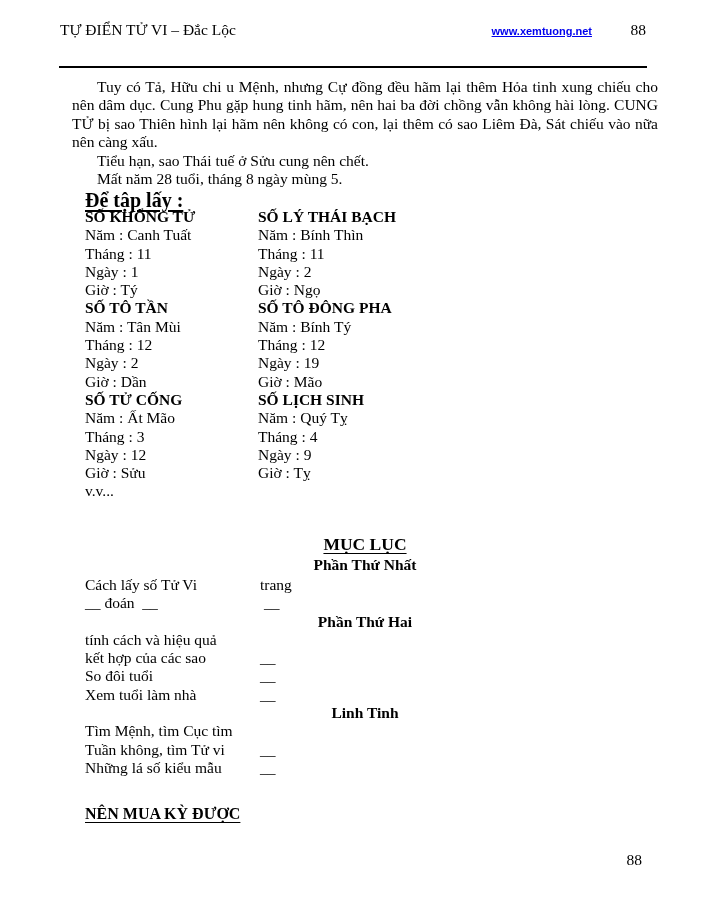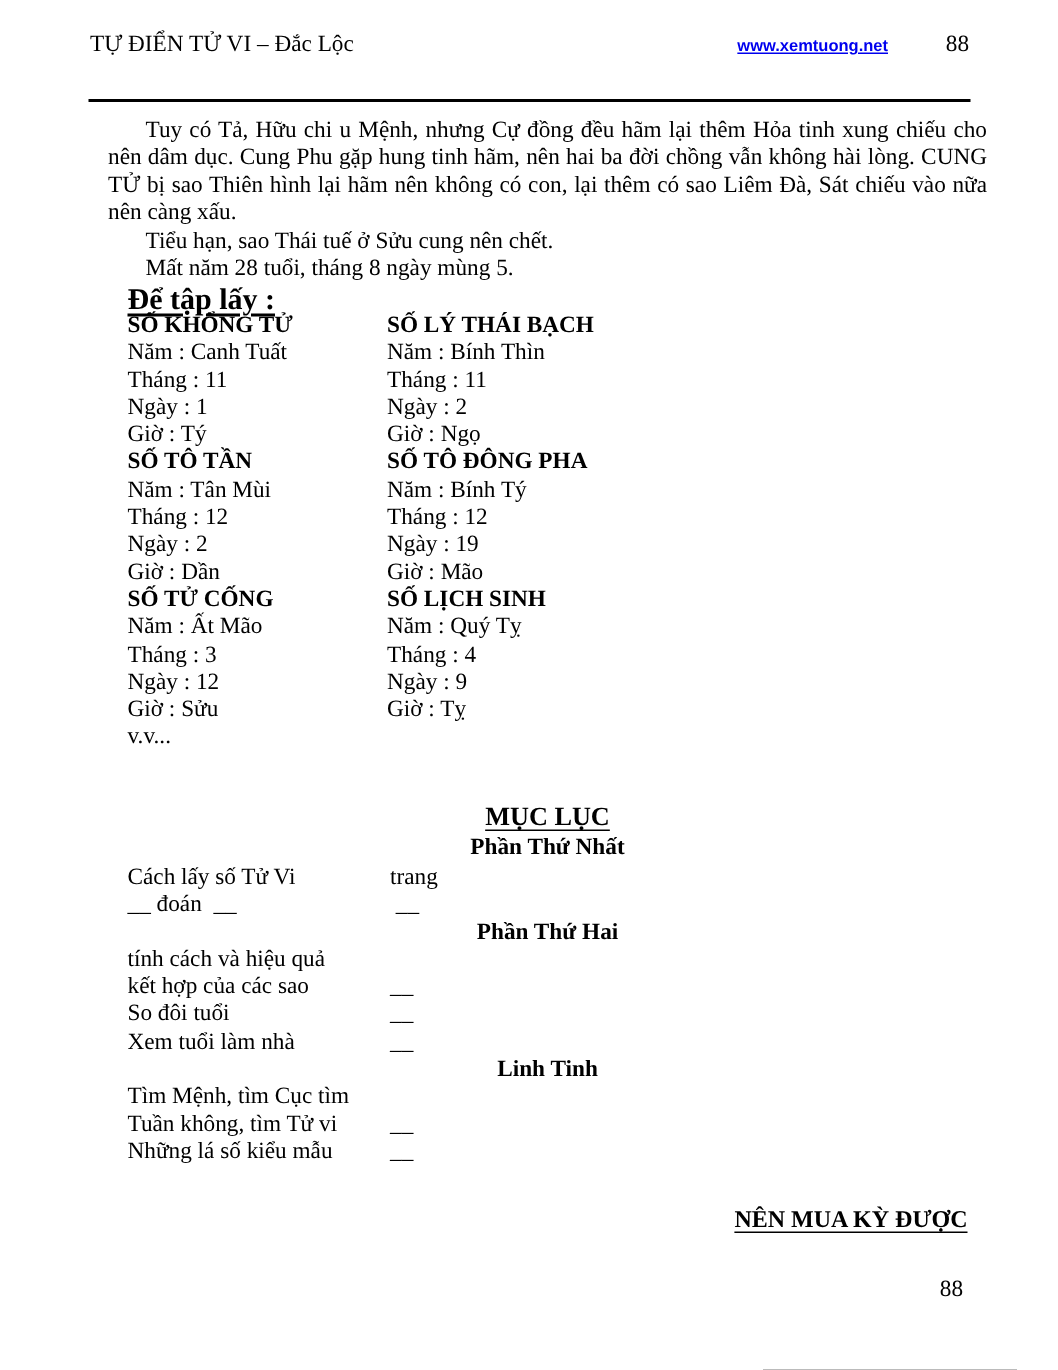--- a/index.html
+++ b/index.html
@@ -52,21 +52,21 @@
     height:21px; line-height:21px;
   }
   .toc-title span { text-decoration:underline; text-underline-offset:3px; }
   .toc-part1 { text-align:center; font-weight:bold; height:19px; line-height:19px; }
   .toc-rows { margin-top:2px; }
   .toc-row { position:relative; height:18.3px; line-height:18.3px; white-space:pre; }
   .toc-row .page-col { position:absolute; left:175px; top:0; }
   .toc-heading { height:18.3px; line-height:18.3px; text-align:center; font-weight:bold; }
   .footer-heading {
     position:absolute; top:805px; left:85px; width:560px;
-    text-align:right; font-weight:bold; font-size:16px;
+    text-align:left; font-weight:bold; font-size:16px;
   }
   .footer-heading span { text-decoration:underline; text-underline-offset:3px; }
   .bottom-pagenum {
     position:absolute; top:851px; left:60px; width:582px;
     text-align:right;
   }
 </style>
 </head>
 <body>
 

